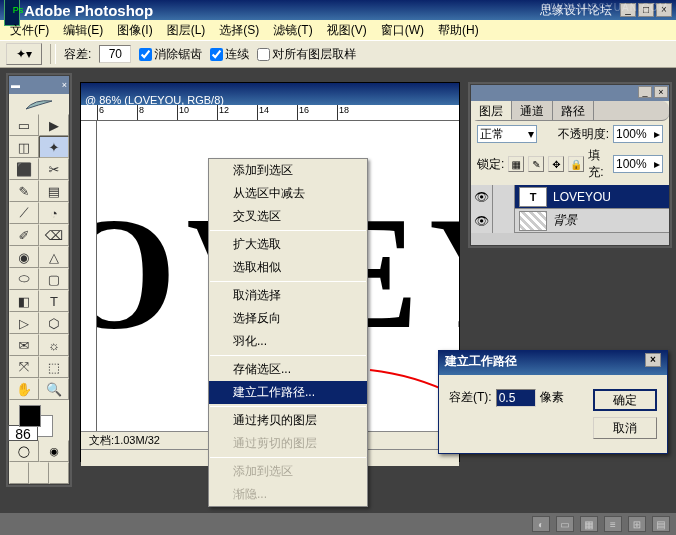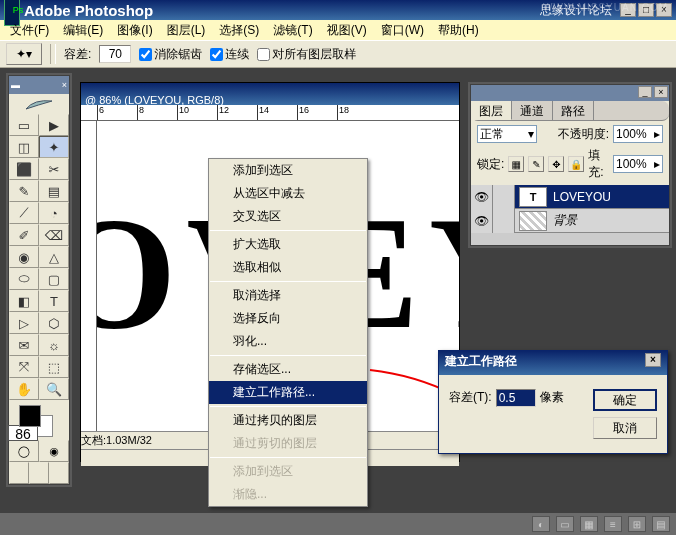--- a/index.html
+++ b/index.html
@@ -45,21 +45,21 @@
 
 
 .canvaswin { position: absolute; left: 80px; top: 82px; width: 380px; height: 380px; background: #404040; border: 1px solid #000;}
 .canvaswin .ctitle { height: 18px; background: linear-gradient(#0a246a, #3b6ea5); color: #fff; font-size: 11px; padding: 11px 4px;}
 .canvaswin .ruler-h { height: 16px; background: #fff; border-bottom: 1px solid #666; display:flex; font-size:9px; padding-left:16px; overflow:hidden;}
 .canvaswin .ruler-h span { flex:0 0 40px;border-left:1px solid #333;padding-left:1px;}
 .canvaswin .canvasbody { position: relative; height: 310px; display: flex;}
 .canvaswin .ruler-v { width: 16px; background: #fff; border-right: 1px solid #666;}
 .canvaswin .canvas { flex: 1; background: #fff; position: relative; overflow: hidden;}
 .canvaswin .bigtext { position: absolute; left: -45px; top: 60px; font-size: 160px; font-family: Georgia, serif; letter-spacing: 10px; font-weight: 600; color: #000;}
-.canvaswin .statusbar { height: 18px; background: #ece9d8; border-top: 1px solid #888; font-size: 11px; padding: 1px 0;}
+.canvaswin .statusbar { height: 18px; background: #ece9d8; border-top: 1px solid #888; font-size: 11px; padding: 1px 8px;}
 .canvaswin .scrollgutter { height: 17px; background: #ece9d8; border-top: 1px solid #888;}
 
 
 .ctxmenu { position: absolute; left: 208px; top: 158px; width: 160px; background: #ece9d8; border: 1px solid #888; box-shadow: 2px 2px 3px rgba(0,0,0,.4); z-index: 50;}
 .ctxmenu .mi { padding: 3px 24px; font-size: 12px; cursor: default;}
 .ctxmenu .mi.disabled { color: #aca899;}
 .ctxmenu .mi.sel { background: #0a246a; color: #fff;}
 .ctxmenu .sep { height: 1px; background: #aca899; margin: 2px 1px; border-bottom: 1px solid #fff;}
 
 

